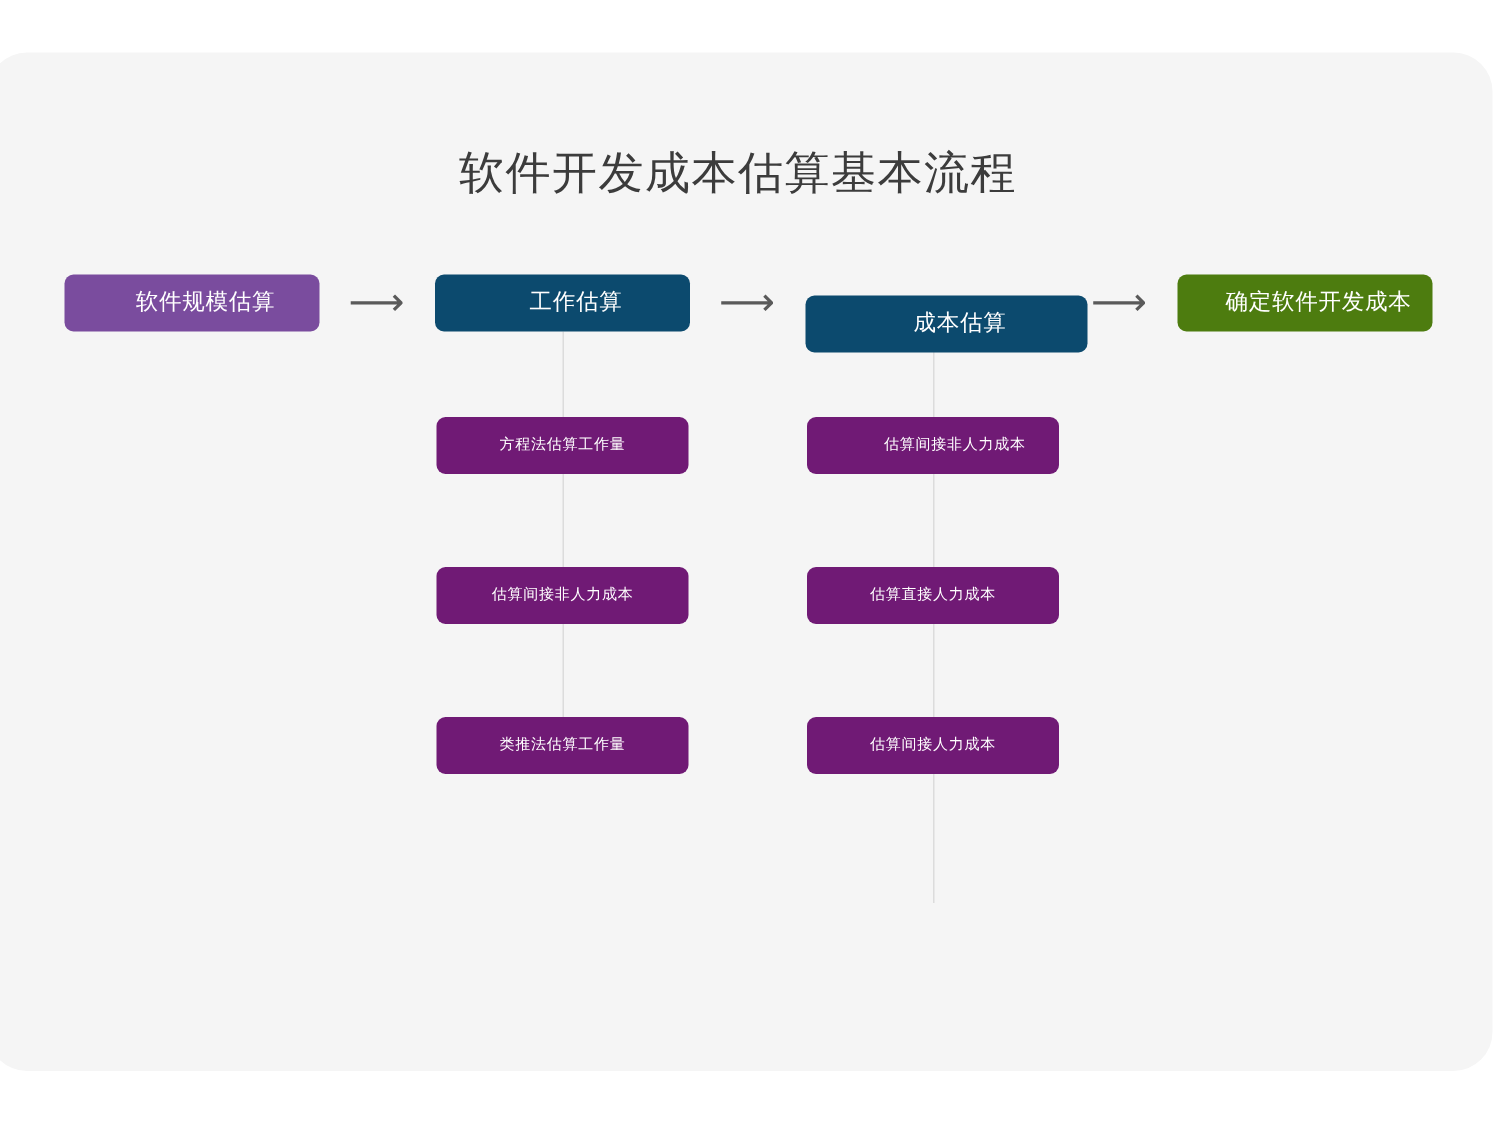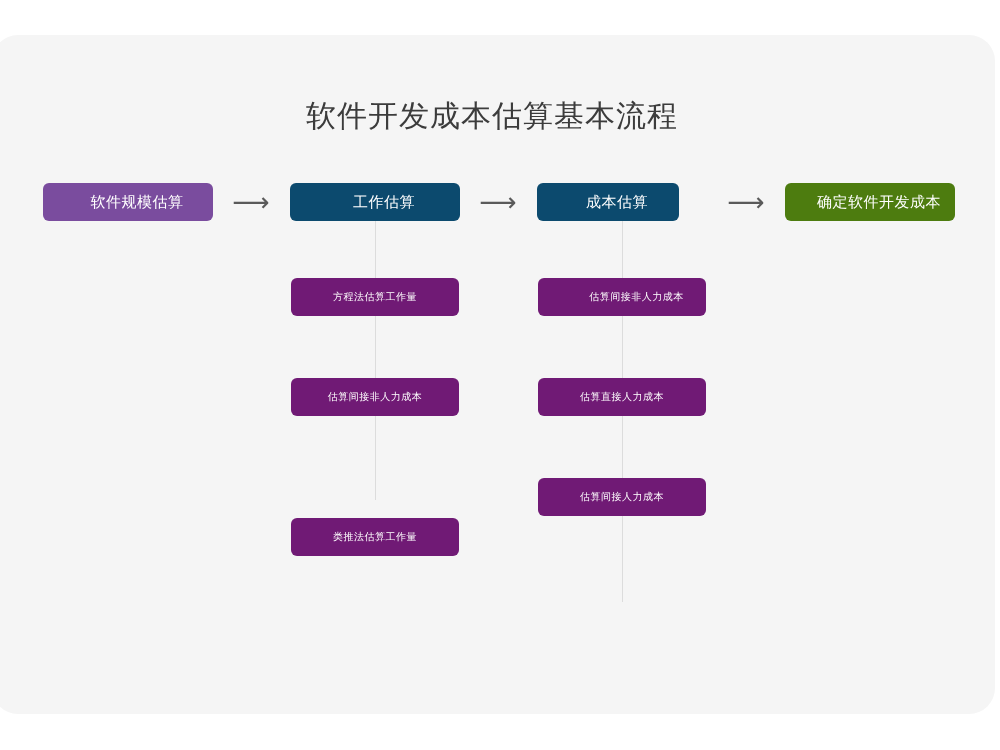--- a/index.html
+++ b/index.html
@@ -92,30 +92,30 @@
     line-height: 38px;
     text-align: center;
     color: #5a5a5a;
     font-size: 26px;
     font-family: "DejaVu Sans", sans-serif;
   }
 
   
   #n-scale   { left: 43px;  top: 183px; width: 170px; }
   #n-effort  { left: 290px; top: 183px; width: 170px; }
-  #n-cost    { left: 537px; top: 183px; width: 142px; text-align: center; }
+  #n-cost    { left: 537px; top: 197px; width: 188px; text-align: center; }
   #n-final   { left: 785px; top: 183px; width: 170px; }
 
   #a1 { left: 221px; top: 183px; }
   #a2 { left: 468px; top: 183px; }
   #a3 { left: 716px; top: 183px; }
 
   #e-sub-0 { left: 291px; top: 278px; width: 168px; }
   #e-sub-1 { left: 291px; top: 378px; width: 168px; }
-  #e-sub-2 { left: 291px; top: 478px; width: 168px; margin-top: 40px; }
+  #e-sub-2 { left: 291px; top: 478px; width: 168px; }
 
   #c-sub-0 { left: 538px; top: 278px; width: 168px; padding-left: 29px; }
   #c-sub-1 { left: 538px; top: 378px; width: 168px; }
   #c-sub-2 { left: 538px; top: 478px; width: 168px; }
   #c-sub-3 { left: 538px; top: 580px; width: 168px; }
 
   #line-effort { left: 375px; top: 221px; height: 279px; }
   #line-cost   { left: 622px; top: 221px; height: 381px; }
 </style>
 </head>

